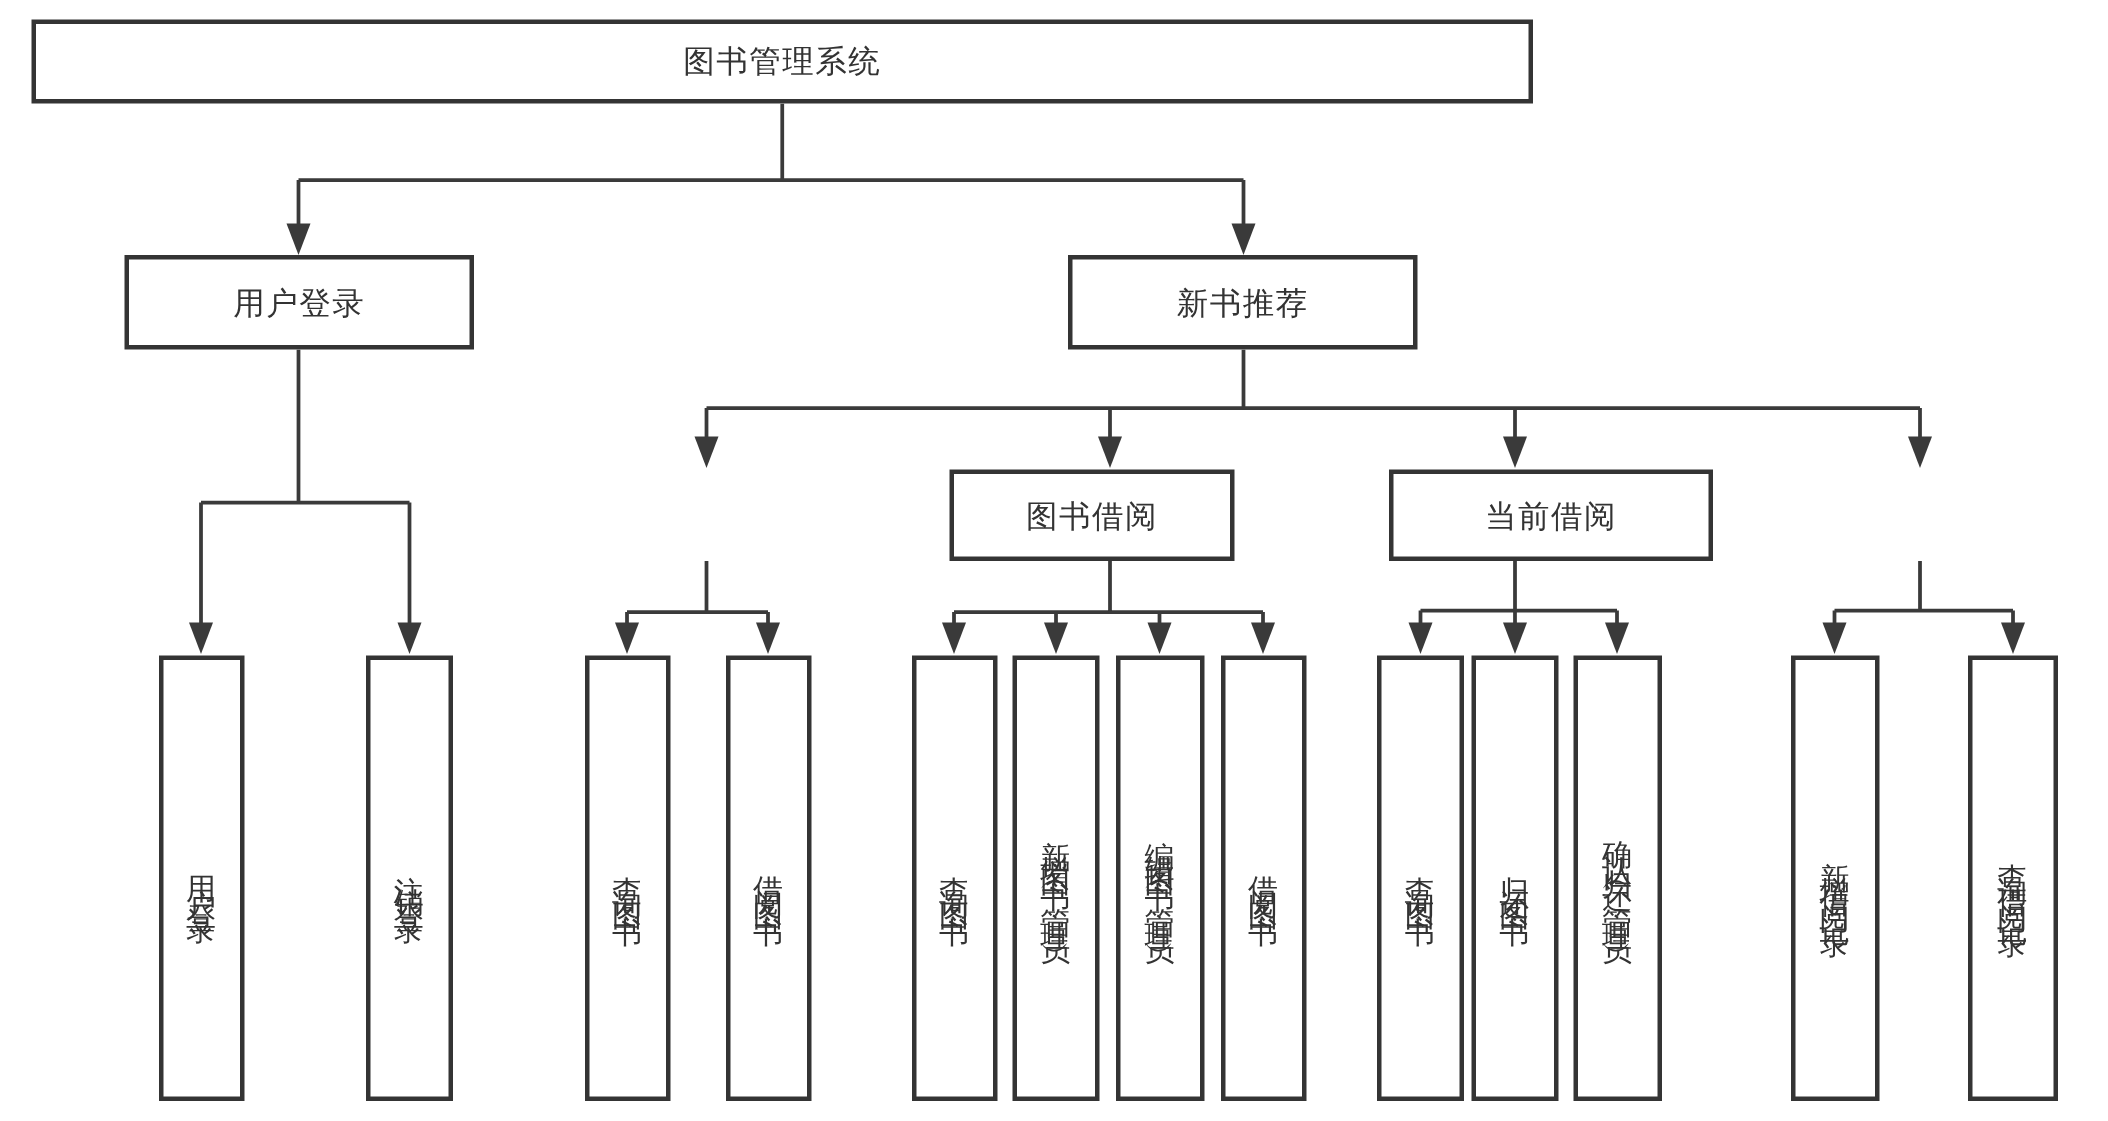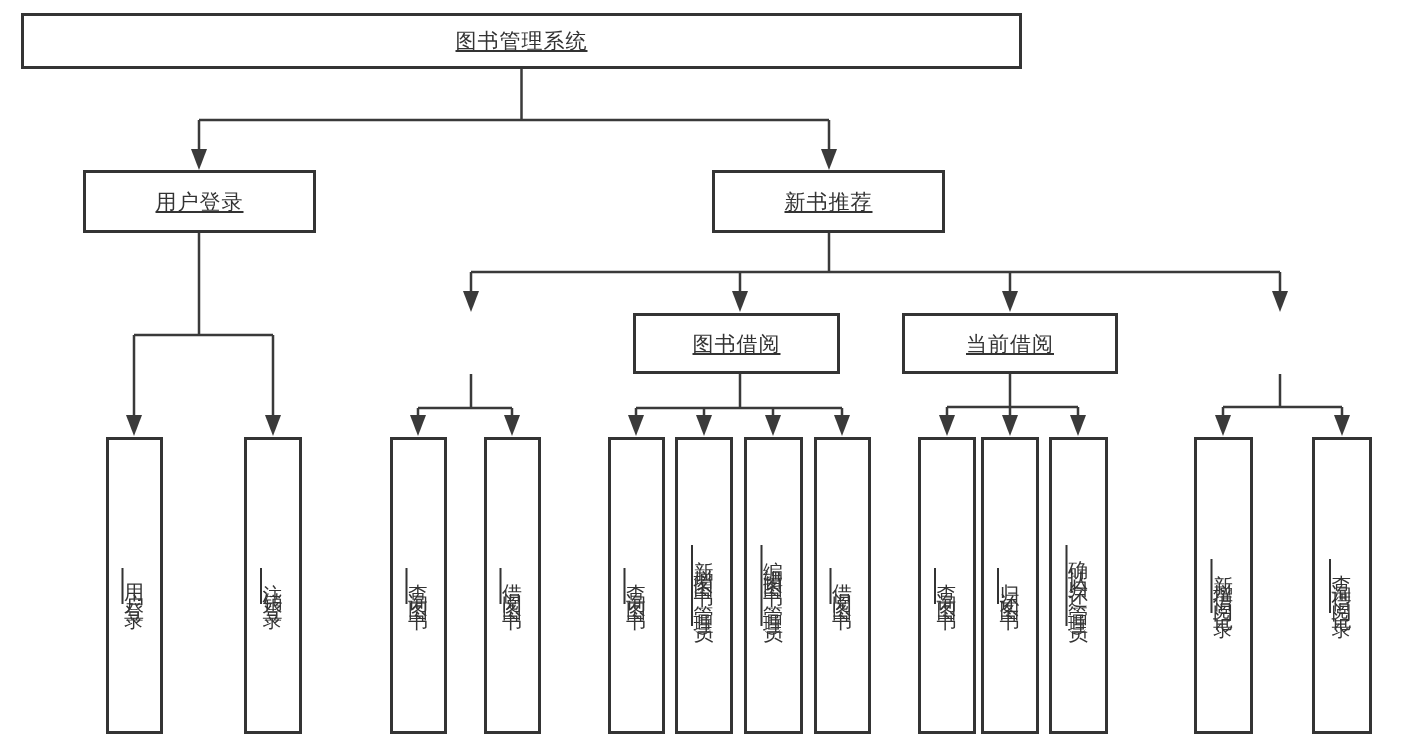--- a/index.html
+++ b/index.html
@@ -13,21 +13,20 @@
   }
   .node {
     position: absolute;
     box-sizing: border-box;
     border: 3px solid #343434;
     background: #ffffff;
     display: flex;
     align-items: center;
     justify-content: center;
     color: #333333;
-    text-decoration: underline;
   }
   .hnode { font-size: 21px; letter-spacing: 1px; }
   .leaf  {
     font-size: 20px;
   }
   .leaf .vtext {
     writing-mode: vertical-rl;
     text-orientation: mixed;
     letter-spacing: 9px;
     line-height: 1;
@@ -97,24 +96,24 @@
     <span>图书管理系统</span>
   </div>
 
   <div class="node hnode" style="left:83px; top:170px; width:233px; height:63px;">
     <span>用户登录</span>
   </div>
   <div class="node hnode" style="left:712px; top:170px; width:233px; height:63px;">
     <span>新书推荐</span>
   </div>
 
-  <div class="node hnode" style="left:633px; top:313px; width:207px; height:61px;justify-content:center;">
+  <div class="node hnode" style="left:633px; top:313px; width:190px; height:61px;justify-content:center;">
     <span>图书借阅</span>
   </div>
-  <div class="node hnode" style="left:902px; top:313px; width:216px; height:61px;">
+  <div class="node hnode" style="left:926px; top:313px; width:216px; height:61px;">
     <span>当前借阅</span>
   </div>
 
   <div class="node leaf" style="left:106px; top:437px; width:57px; height:297px;">
     <span class="vtext">用户登录</span>
   </div>
   <div class="node leaf" style="left:244px; top:437px; width:58px; height:297px;">
     <span class="vtext">注销登录</span>
   </div>
 

